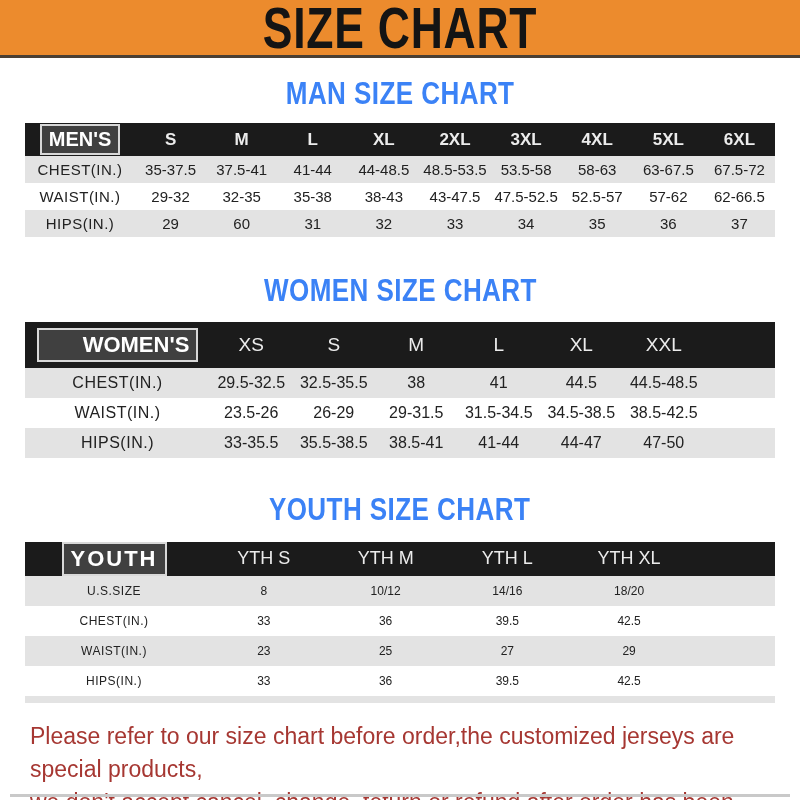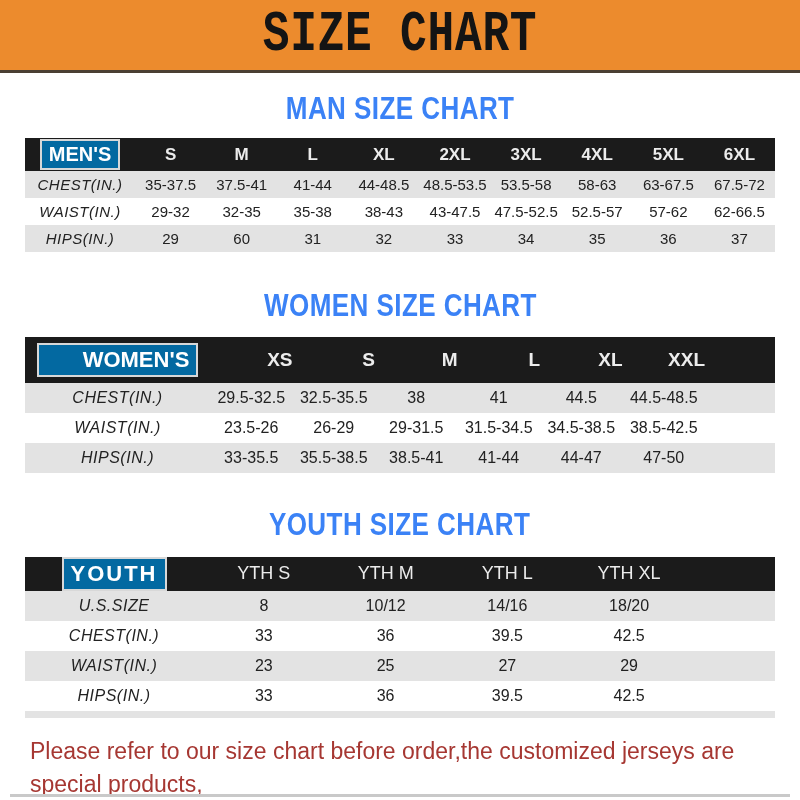--- a/index.html
+++ b/index.html
@@ -7,24 +7,24 @@
   body {
     width: 800px; height: 800px;
     background: #ffffff;
     font-family: "Liberation Sans", sans-serif;
     position: relative;
     overflow: hidden;
   }
 
   
   .banner {
-    height: 73px;
+    height: 58px;
     background: #EC8B2D;
     border-bottom: 3px solid #4a3f33;
-    display: flex; align-items: center; justify-content: center; font-family: Liberation Mono, monospace;
+    display: flex; align-items: center; justify-content: center;
   }
   .banner-title {
     font-size: 57px; font-weight: bold; color: #141414;
     transform: scaleX(0.78); transform-origin: center;
     white-space: nowrap; letter-spacing: 1px;
   }
 
   
   .section-title { text-align: center; font-weight: bold; color: #3b82f6; }
   .section-title > span {
@@ -50,37 +50,37 @@
   .hdr th { background: #1B1B1B; }
   .tbl-men   .hdr th { height: 33px; }
   .tbl-women .hdr th { height: 46px; }
   .tbl-youth .hdr th { height: 32px; }
 
   .label-box {
     display: inline-block;
     border: 2px solid #d8d8d8;
     color: #ffffff; font-weight: bold;
     padding: 1px 7px; line-height: 1.25;
-    background: #0369a1;
+    background: #404040;
   }
   .tbl-men   .label-box { font-size: 20px; }
   .tbl-women .label-box { font-size: 22px; padding-left: 44px; }
   .tbl-youth .label-box { font-size: 22px; letter-spacing: 2px; }
 
   .size-h { color: #ececec; font-weight: bold; }
   .tbl-men   .size-h { font-size: 17px; }
-  .tbl-women .size-h { font-size: 19px; font-weight: bold; text-align: right; }
+  .tbl-women .size-h { font-size: 19px; font-weight: normal; }
   .tbl-youth .size-h { font-size: 18px; font-weight: normal; margin-top: 47px; }
 
   .row-gray  td { background: #E3E3E3; }
   .row-white td { background: #ffffff; }
   .tbl-men   tbody td { height: 27px; font-size: 15px; color: #222; }
   .tbl-women tbody td { height: 30px; font-size: 16px; color: #222; }
-  .tbl-youth tbody td { height: 30px; font-size: 16px; color: #222; }
-  td.rowlab { color: #3a3a3a; letter-spacing: 0.5px; font-style: italic; }
+  .tbl-youth tbody td { height: 30px; font-size: 12px; color: #222; }
+  td.rowlab { color: #3a3a3a; letter-spacing: 0.5px; }
 
   .youth-strip {
     width: 750px; height: 7px; margin: 0 auto;
     background: #E3E3E3;
   }
 
   
   .footer {
     margin: 17px 28px 0 30px;
     color: #A63732;

